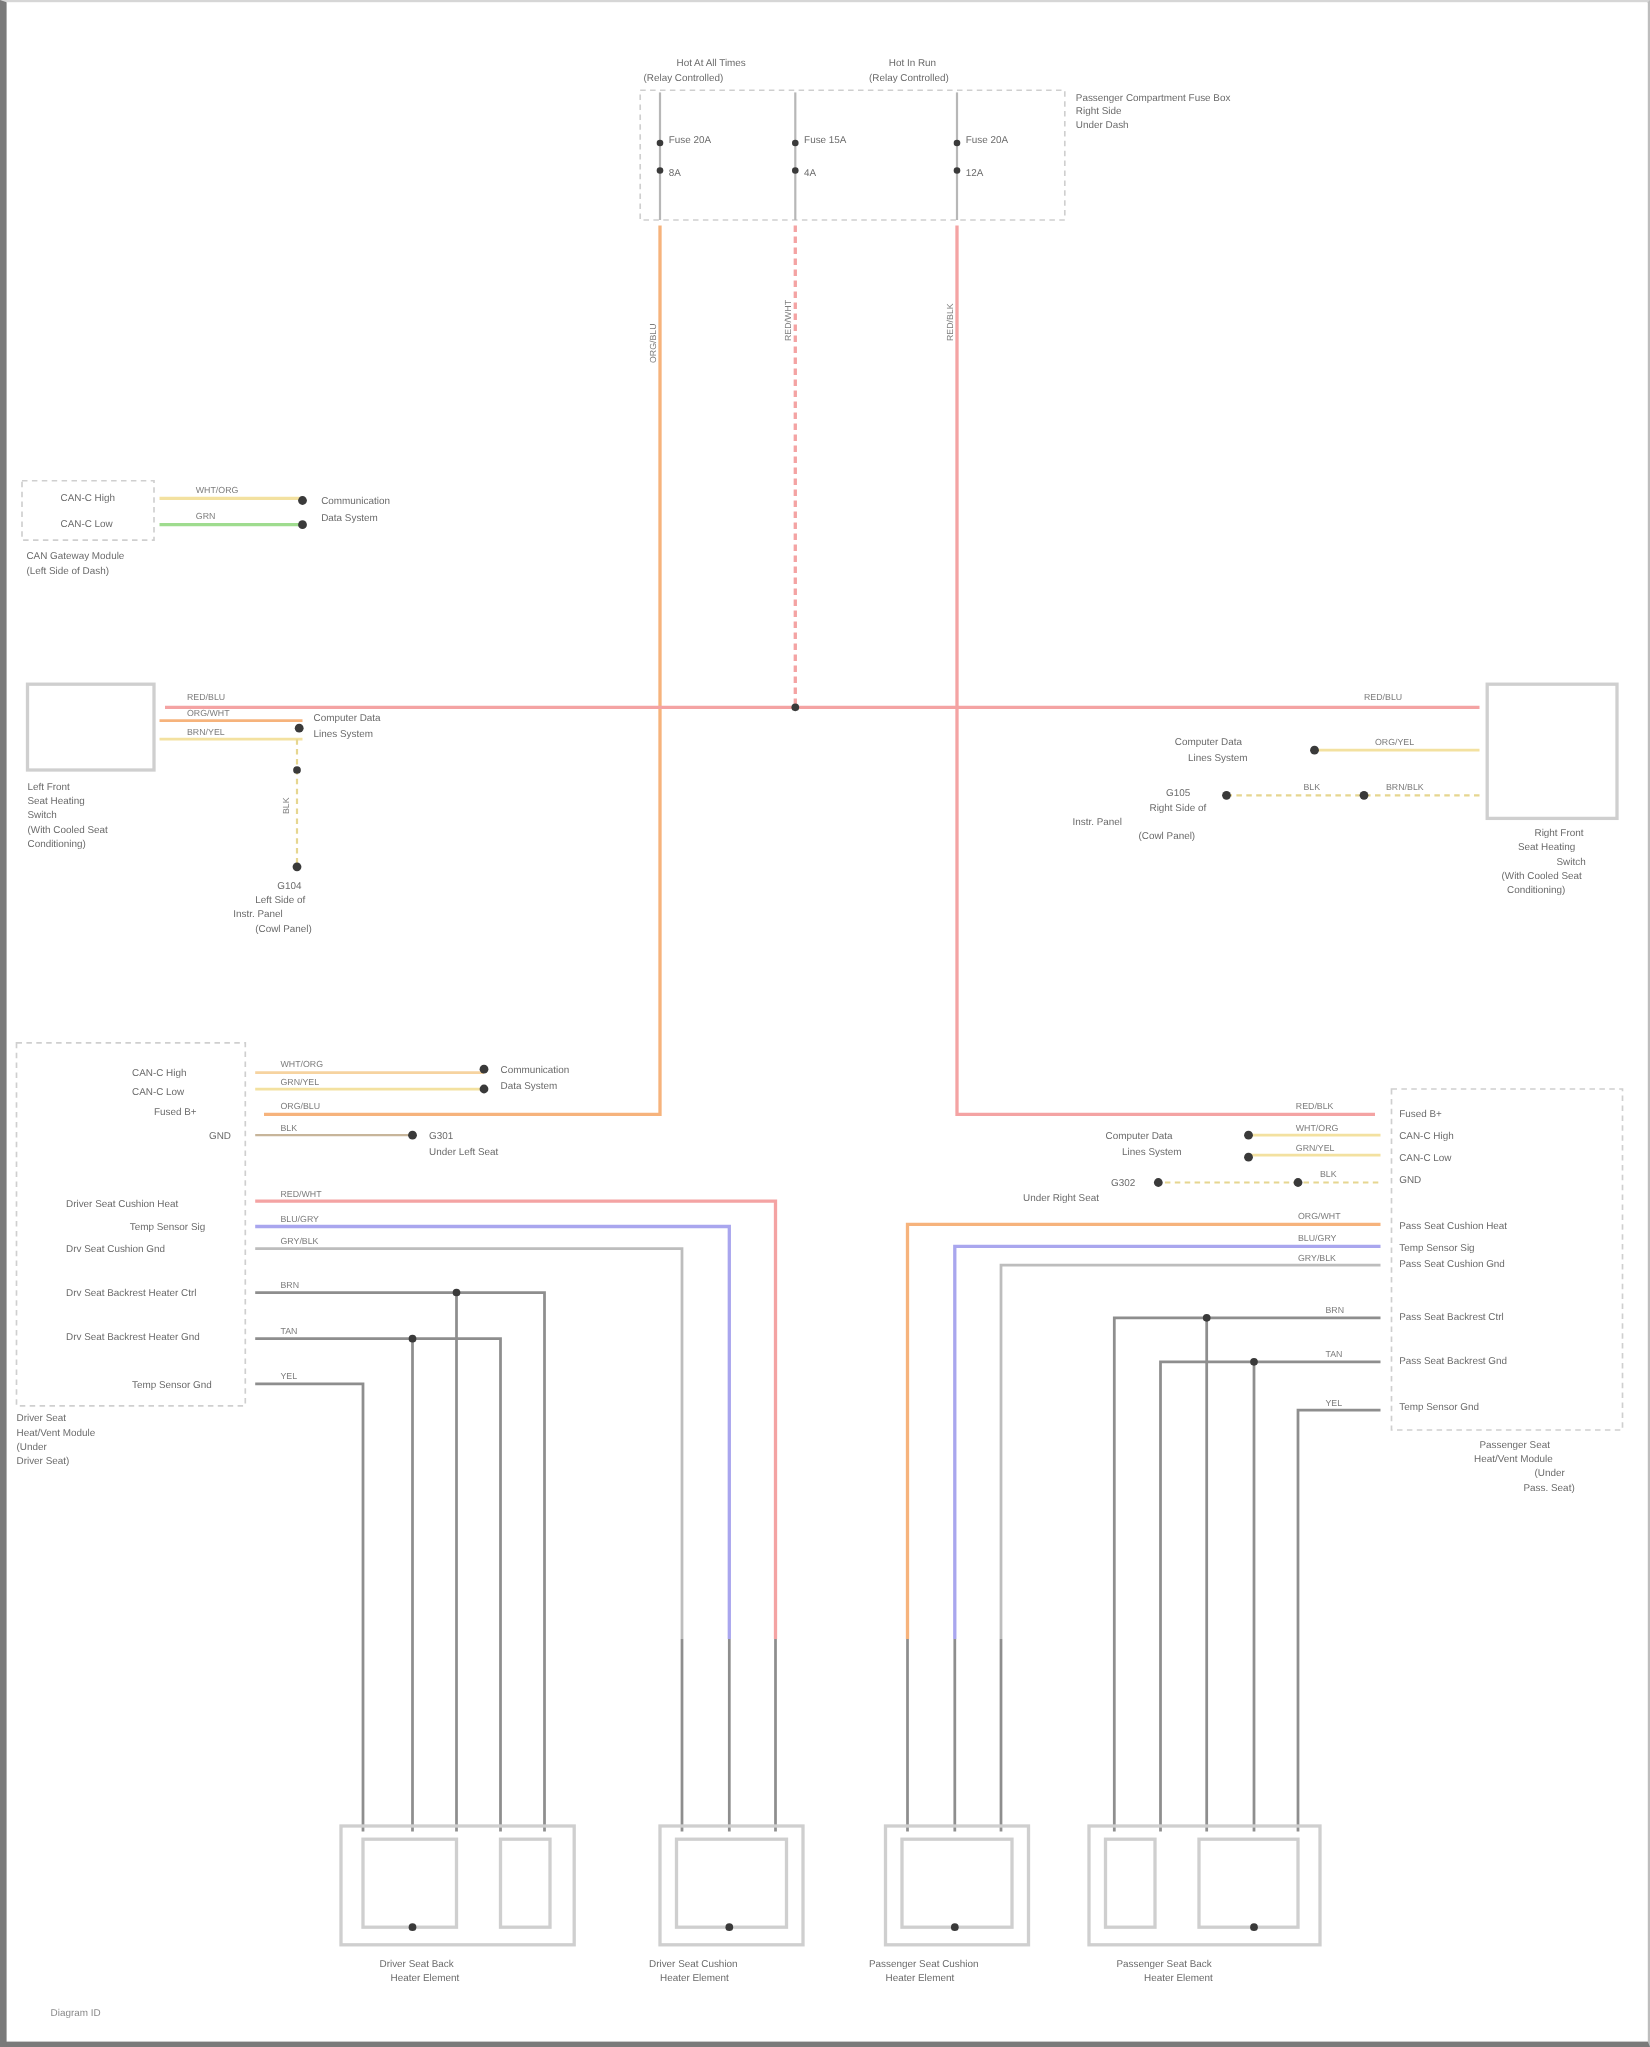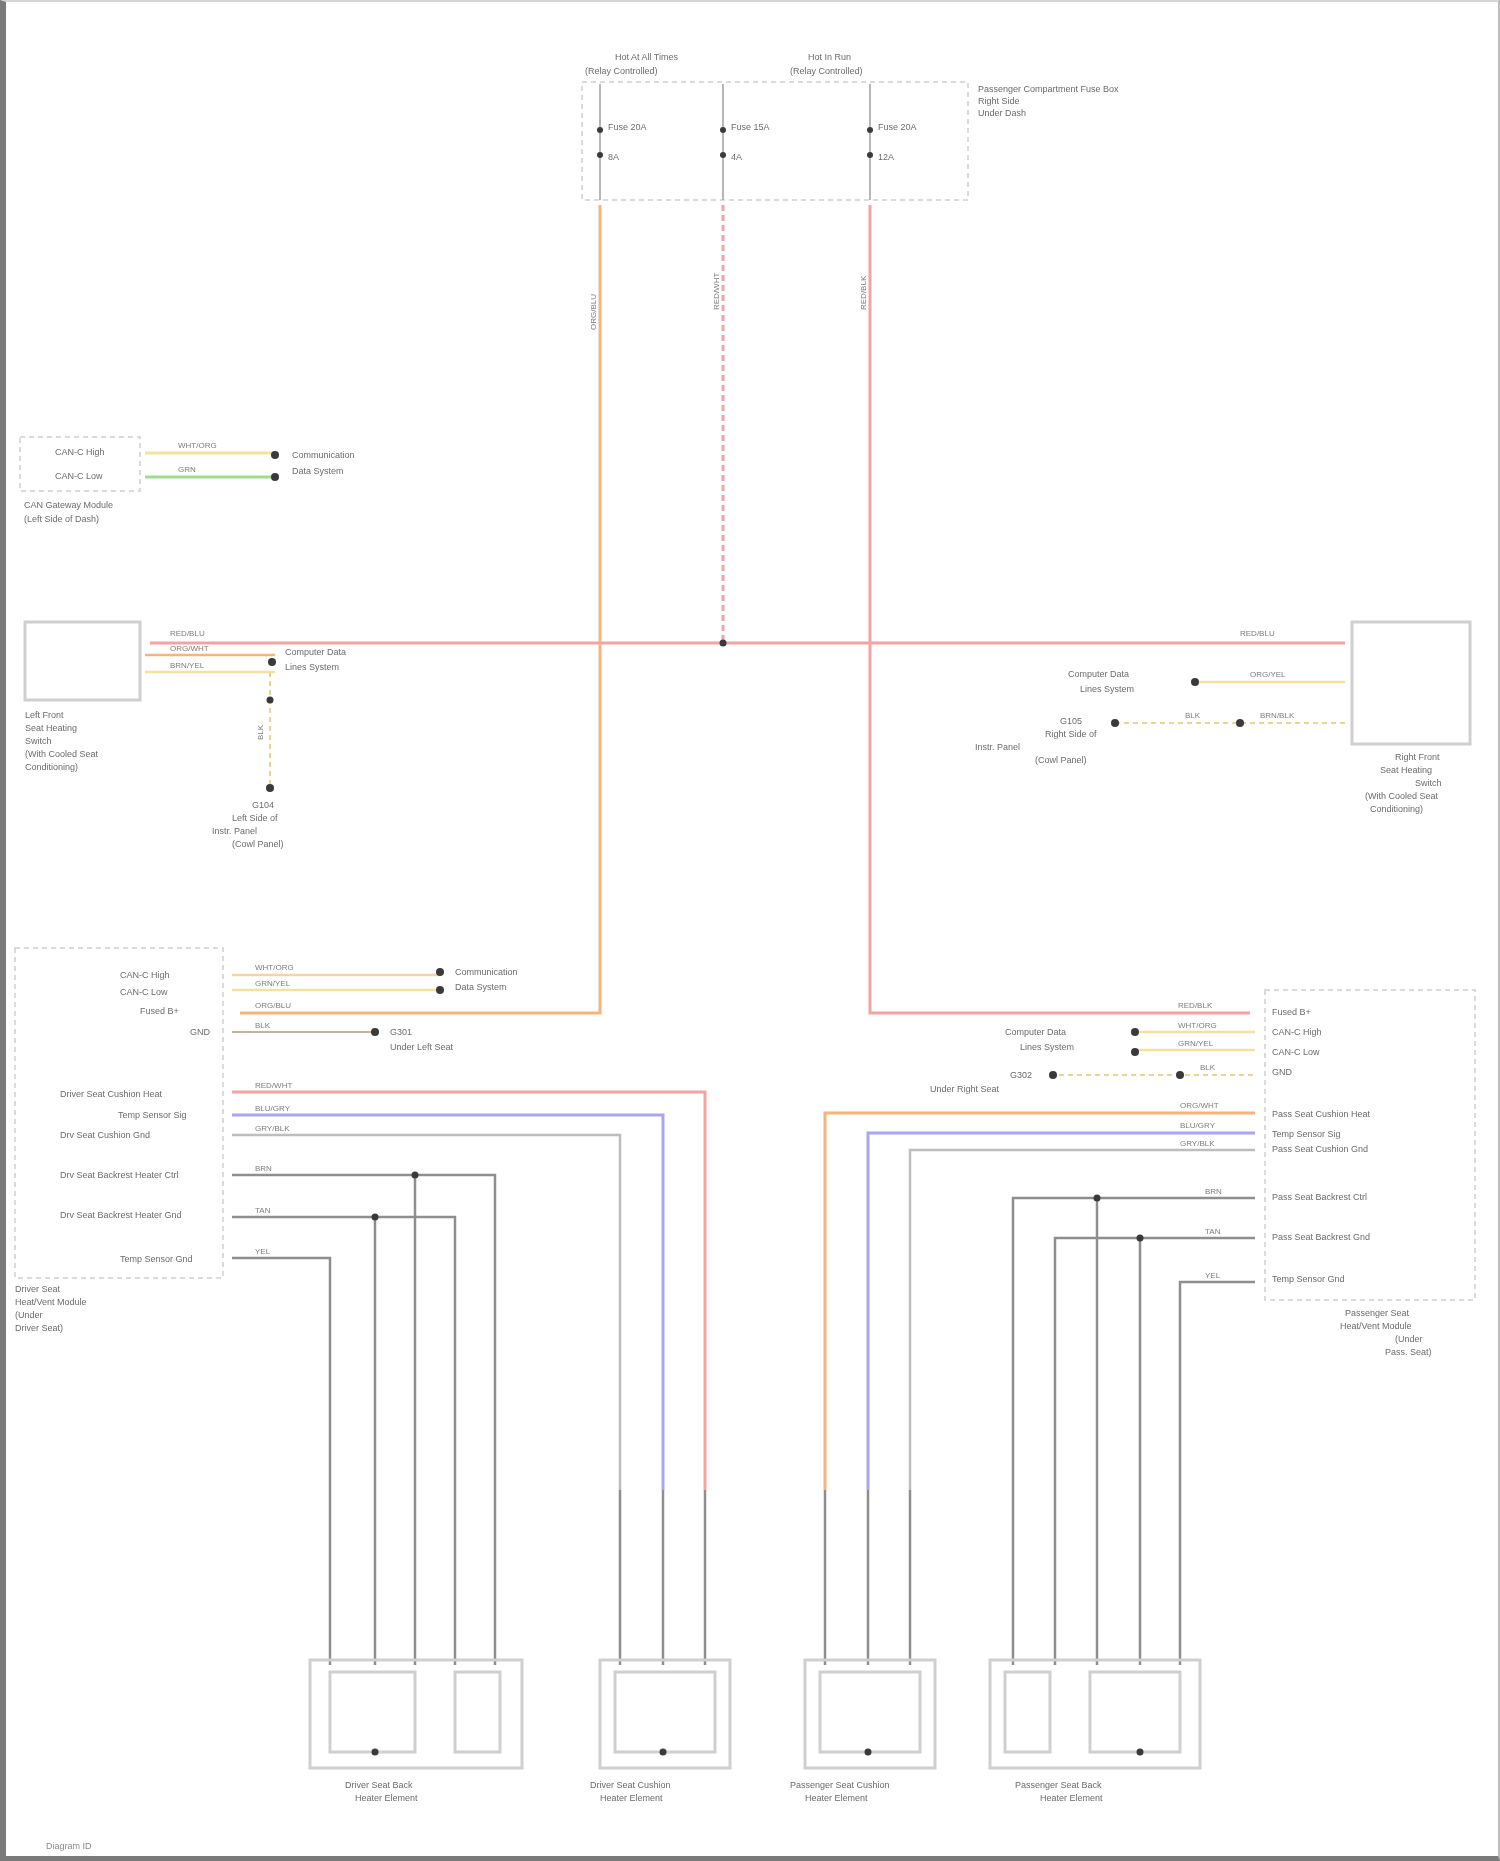--- a/index.html
+++ b/index.html
@@ -5,21 +5,21 @@
   html,body{margin:0;padding:0;background:#ffffff;}
   body{width:1500px;height:1861px;overflow:hidden;font-family:"Liberation Sans",sans-serif;}
   #frame{position:absolute;left:0;top:0;width:1500px;height:1861px;box-sizing:border-box;border-left:6px solid #7a7a7a;border-bottom:5px solid #7a7a7a;border-right:2px solid #bdbdbd;border-top:2px solid #d6d6d6;background:#fff;}
   svg{position:absolute;left:0;top:0;}
   text{font-family:"Liberation Sans",sans-serif;fill:#6b6b6b;}
   .lbl{font-size:9px;}
   .wlbl{font-size:8px;fill:#7c7c7c;}
   .box{fill:none;stroke:#cfcfcf;stroke-width:3;}
   .dbox{fill:none;stroke:#cfcfcf;stroke-width:1.5;stroke-dasharray:5 4;}
   .dot{fill:#3a3a3a;}
-  .footer{position:absolute;left:10px;bottom:10px;font-size:9px;color:#8a8a8a;padding-left:36px;}
+  .footer{position:absolute;left:10px;bottom:26px;font-size:9px;color:#8a8a8a;padding-left:36px;}
 </style>
 </head>
 <body>
 
 <div id="frame"></div>
 
 <svg width="1500" height="1861" viewBox="0 0 1500 1861">
 
   <g>
     <rect class="dbox" x="582" y="82" width="386" height="118"></rect>

